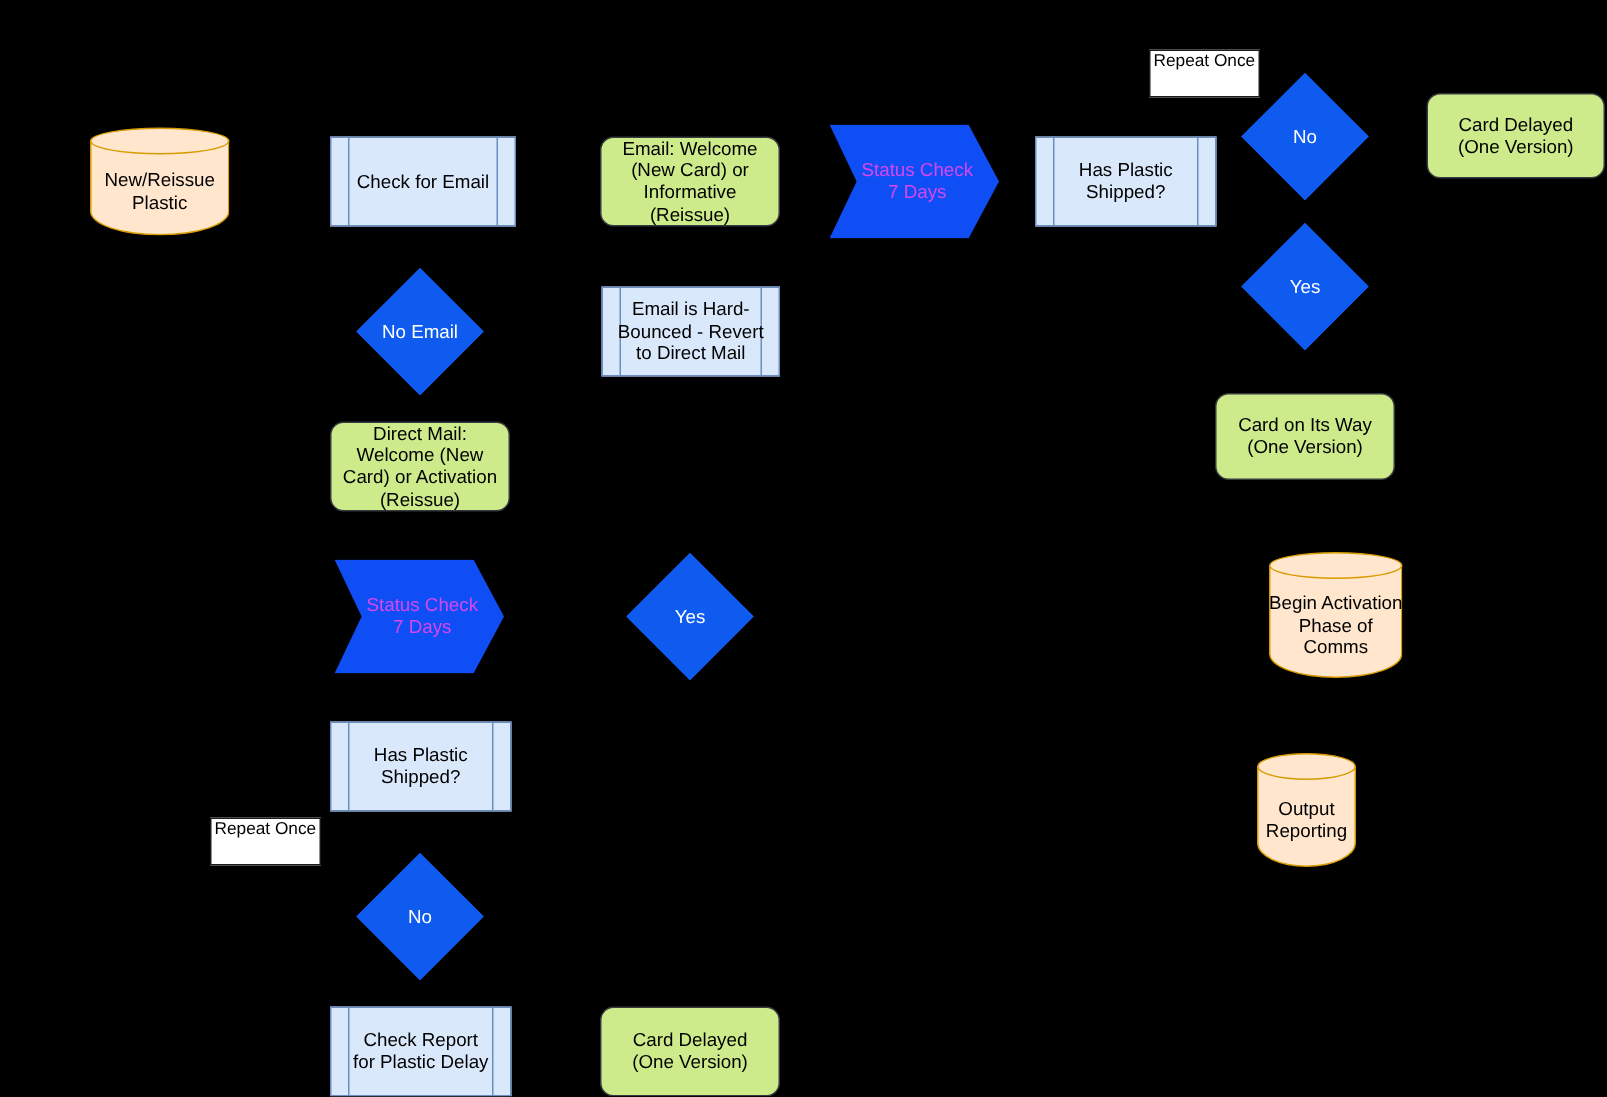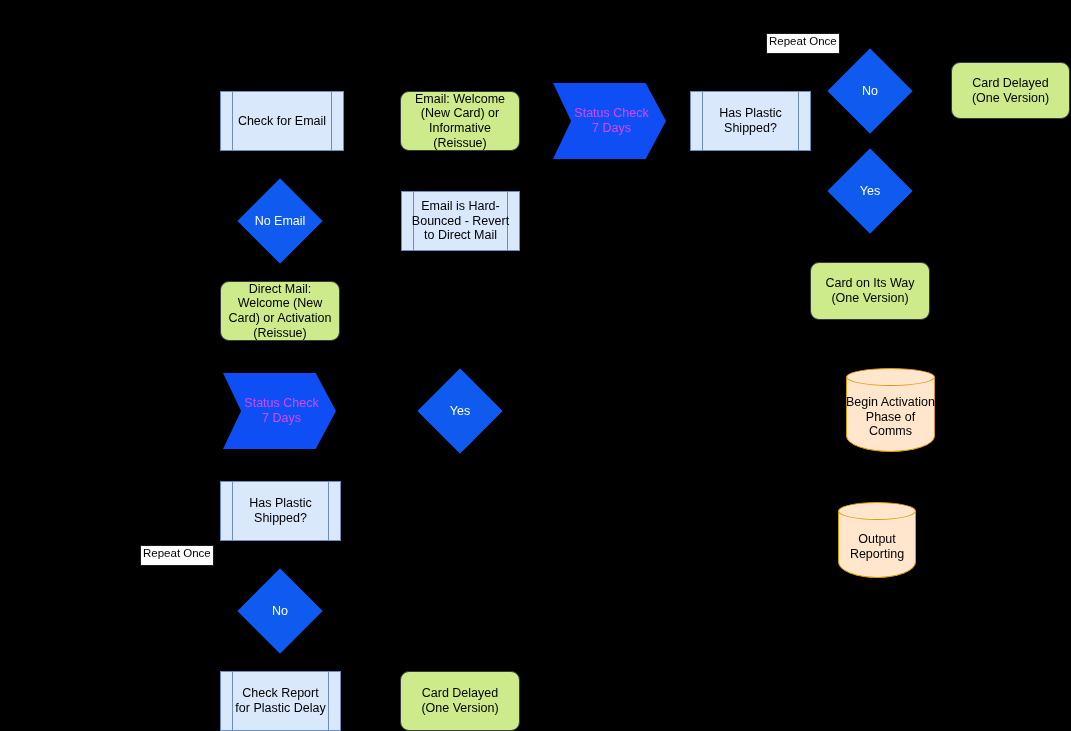--- a/index.html
+++ b/index.html
@@ -141,30 +141,35 @@
   }
 
   
   .edge-label {
     position: absolute;
     background: #ffffff;
     border: 1px solid #1a1a1a;
     color: #000000;
     font-size: 11.5px;
     line-height: 1;
-    padding: 2px 2px 5px 2px;
+    padding: 2px 2px 16px 2px;
     white-space: nowrap;
     box-sizing: border-box;
   }
 </style>
 </head>
 <body>
 
 <div id="canvas">
 
+  <div class="node cylinder" style="left:60px; top:85px; width:93px; height:72px;">
+    <div class="cyl-body"></div>
+    <div class="cyl-top"></div>
+    <div class="cyl-label">New/Reissue Plastic</div>
+  </div>
 
   <div class="node predef" style="left:220px; top:91px; width:124px; height:60px;">
     <span class="predef-rule left"></span>
     <span class="predef-rule right"></span>
     <span class="predef-label">Check for Email</span>
   </div>
 
   <div class="node green" style="left:400px; top:91px; width:120px; height:60px;">
     <span>Email: Welcome (New Card) or Informative (Reissue)</span>
   </div>
@@ -230,21 +235,21 @@
     <div class="cyl-top"></div>
     <div class="cyl-label">Begin Activation Phase of Comms</div>
   </div>
 
   <div class="node predef" style="left:220px; top:481px; width:121px; height:60px;">
     <span class="predef-rule left"></span>
     <span class="predef-rule right"></span>
     <span class="predef-label">Has Plastic Shipped?</span>
   </div>
 
-  <div class="node cylinder" style="left:838px; top:502px; width:78px; height:76px;">
+  <div class="node cylinder" style="left:838px; top:502px; width:66px; height:76px;">
     <div class="cyl-body"></div>
     <div class="cyl-top"></div>
     <div class="cyl-label">Output Reporting</div>
   </div>
 
   <div class="edge-label" style="left:140px; top:545px;">Repeat Once</div>
 
   <div class="node diamond" style="left:239px; top:570px; width:82px; height:82px;">
     <span class="diamond-shape"></span>
     <span class="diamond-label">No</span>

